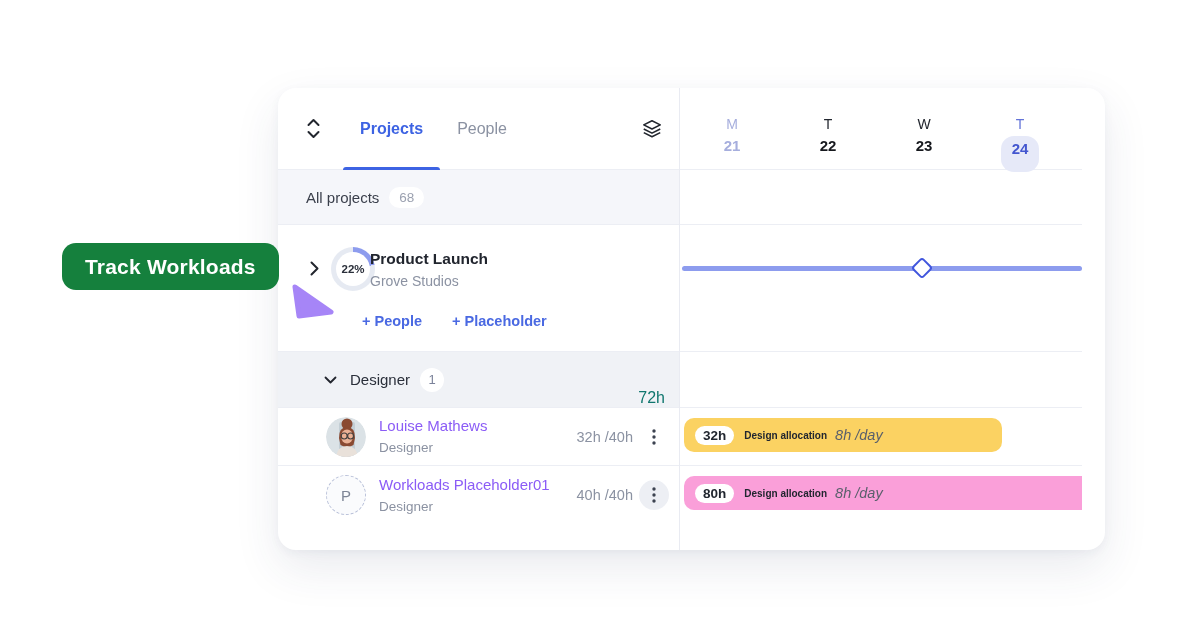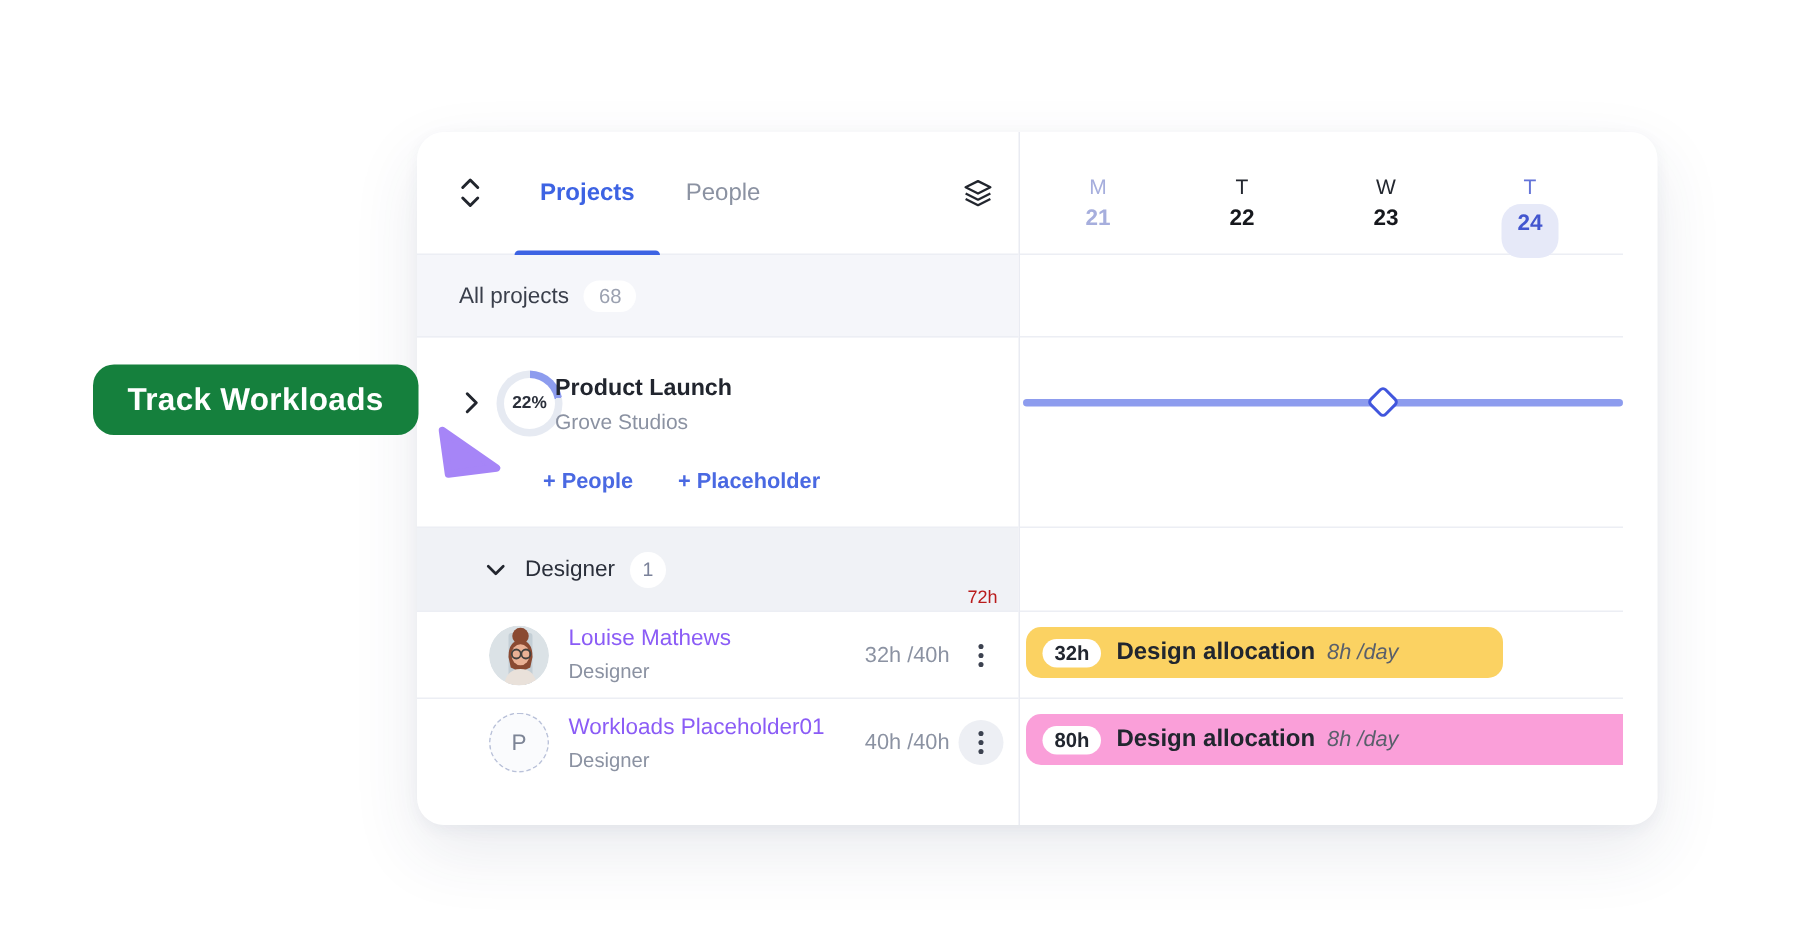--- a/index.html
+++ b/index.html
@@ -69,21 +69,21 @@
   .proj-client { font-size:14px; color:#8b92a2; line-height:20px; margin-top:2px; }
   .proj-links { position:absolute; left:84px; top:88px; display:flex; gap:30px; }
   .plink { color:#4a69e2; font-size:14.5px; font-weight:600; cursor:pointer; }
 
   
   .row-grp { background:#f0f2f6; display:flex; align-items:center; padding-left:46px; padding-right:14px;
              font-size:15px; color:#2a2f3a; }
   .chev-d { display:flex; align-items:center; margin-right:13px; cursor:pointer; }
   .pill-round { background:#fff; color:#7b829a; font-size:13px; min-width:24px; height:24px;
                 border-radius:12px; display:grid; place-items:center; margin-left:10px; padding:0 7px; }
-  .grp-hours { margin-left:auto; color:#b91c1c; font-size:12px;margin-top:36px; }
+  .grp-hours { margin-left:auto; color:#0f766e; font-size:16px;margin-top:36px; }
 
   
   .row-per { display:flex; align-items:center; padding-left:48px; padding-right:10px; }
   .avatar { width:40px; height:40px; border-radius:50%; overflow:hidden; flex:none; }
   .avatar-ph { width:40px; height:40px; border-radius:50%; flex:none; background:#fafbfd;
                border:1.5px dashed #b9c1d9; display:grid; place-items:center;
                color:#7d8596; font-size:15px; }
   .per-meta { margin-left:13px; }
   .per-name { font-size:15px; color:#8b5cf6; line-height:20px; }
   .per-role { font-size:13.5px; color:#8b92a2; line-height:19px; margin-top:2px; }
@@ -94,21 +94,21 @@
 
   
   .tl-bar { position:absolute; left:2px; top:41px; width:400px; height:5px; border-radius:3px; }
   .tl-diamond { position:absolute; left:234px; top:35px; width:16px; height:16px; background:#fff;
                 border:2.5px solid #4156dd; border-radius:3.5px; transform:rotate(45deg); cursor:grab; }
   .alloc { position:absolute; left:4px; top:10px; height:34px; display:flex; align-items:center;
            padding-left:11px; border-radius:10px; white-space:nowrap; cursor:pointer; }
   .alloc.clip-right { border-radius:10px 0 0 10px; }
   .alloc-total { background:#fff; border-radius:11px; padding:2px 8px; font-size:13.5px;
                  font-weight:bold; color:#21262f; }
-  .alloc-label { font-size:16px; font-weight:bold; color:#21262f; margin-left:10px; }
+  .alloc-label { font-size:10px; font-weight:bold; color:#21262f; margin-left:10px; }
   .alloc-rate { font-size:14.5px; color:#595f6b; margin-left:8px;font-style:italic; }
   svg { display:block; }
 </style>
 </head>
 <body>
 
 <div class="stage">
 
   <div class="badge" style="background: #15803d;">Track Workloads</div>
   <svg class="badge-tail" width="48" height="36" viewBox="0 0 48 36">

